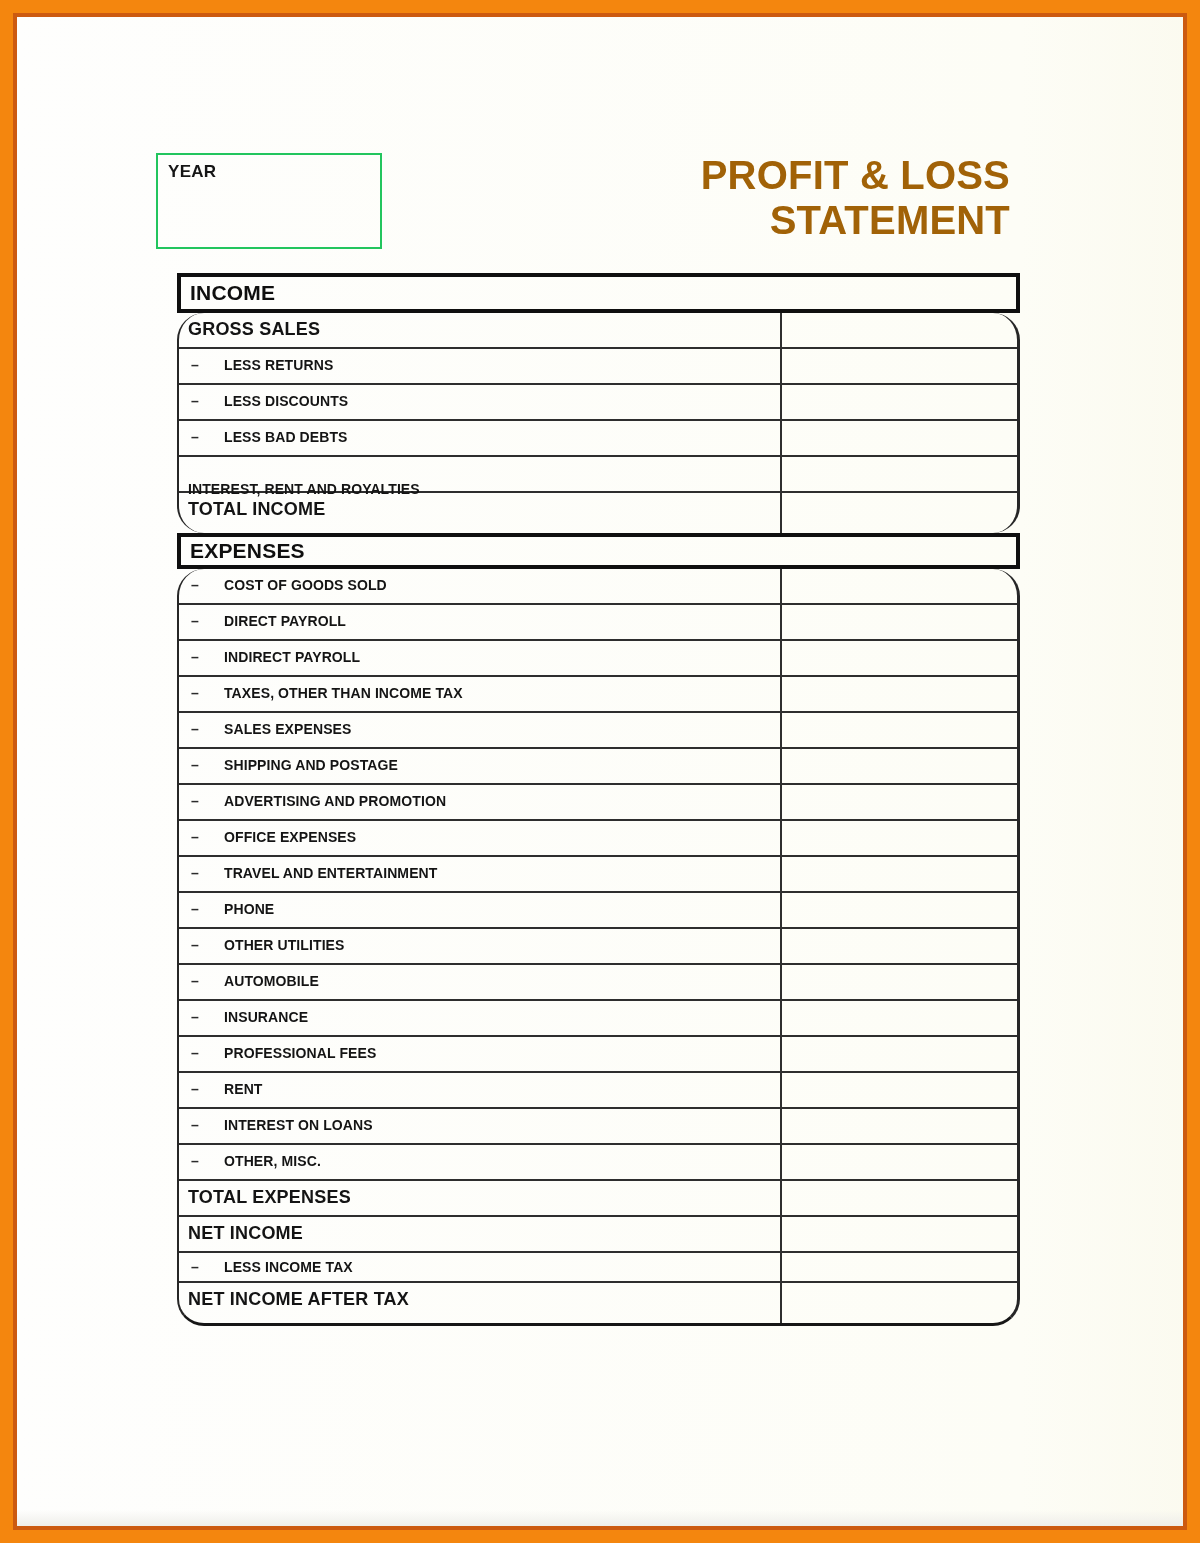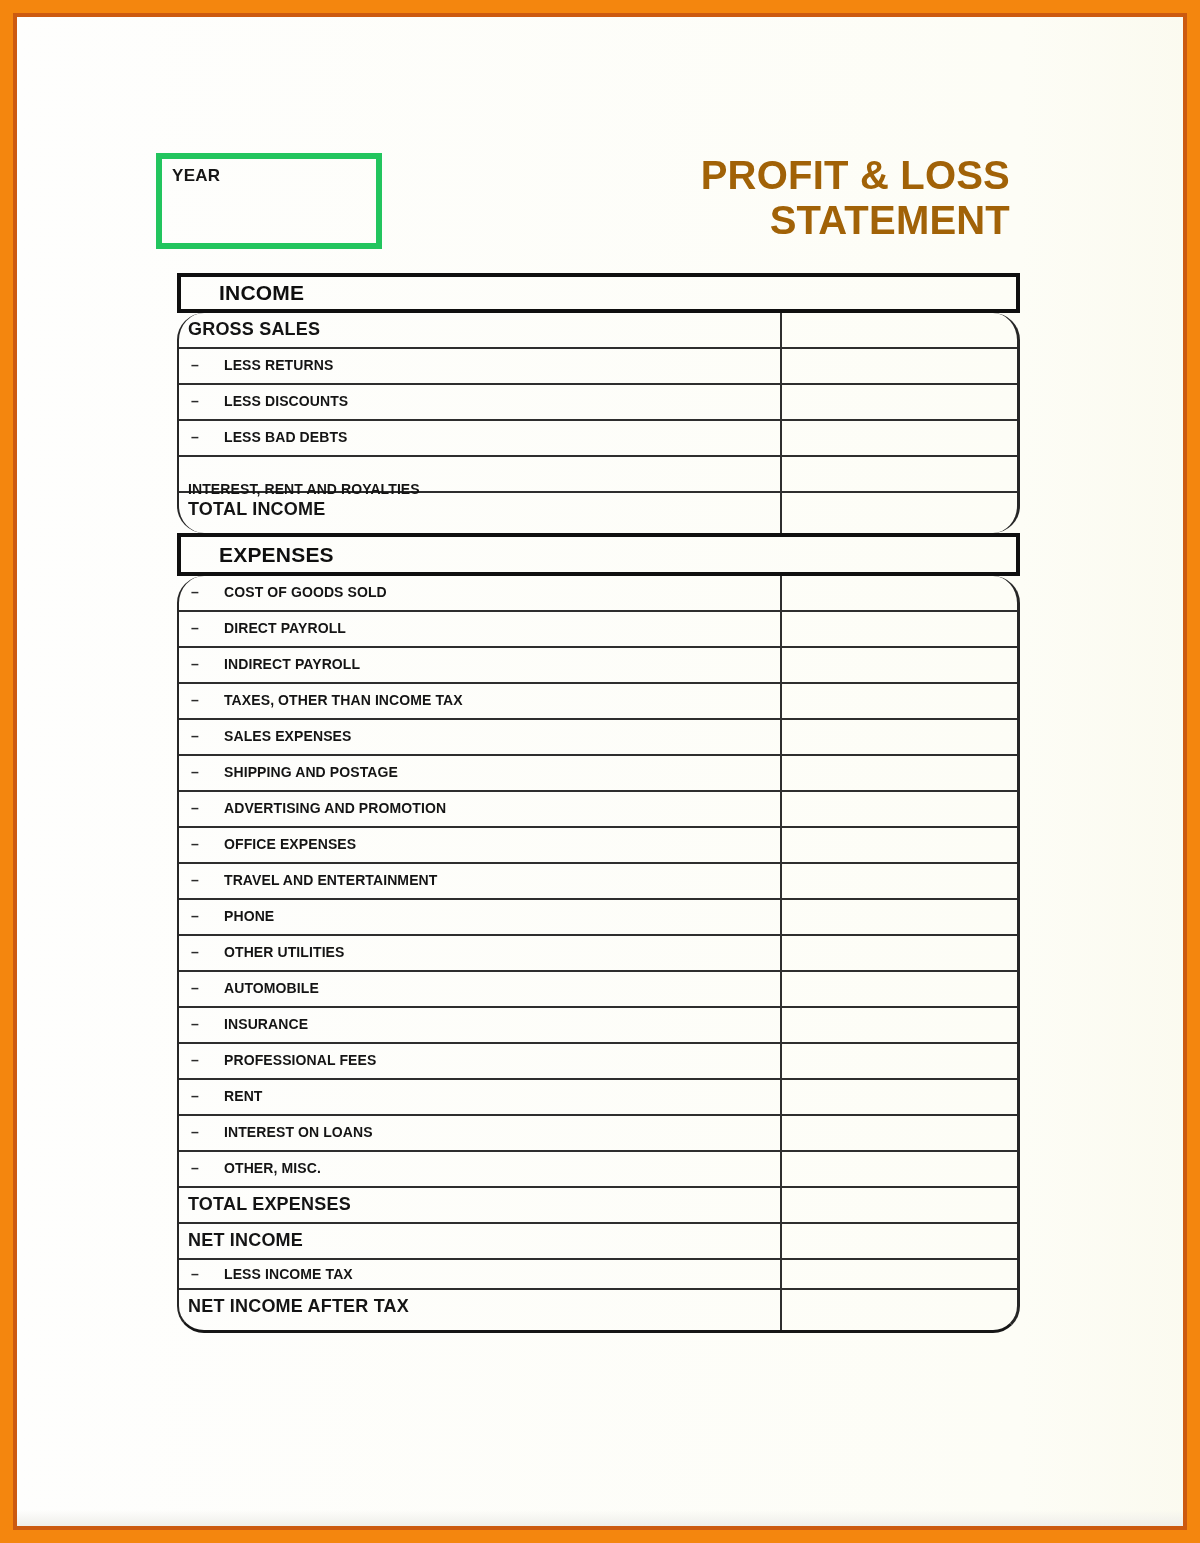--- a/index.html
+++ b/index.html
@@ -10,33 +10,33 @@
     -webkit-font-smoothing:antialiased;
   }
   
   .frame{position:absolute;inset:0;border:13px solid #f4860e;box-sizing:border-box;pointer-events:none;z-index:5;}
   .frame-inner{position:absolute;inset:13px;border:4px solid #cc5a10;box-sizing:border-box;pointer-events:none;z-index:5;}
   .bottom-shade{position:absolute;left:17px;right:17px;bottom:17px;height:16px;
     background:linear-gradient(180deg,rgba(239,238,234,0),#efeeea);z-index:1;}
 
   
   .year-box{position:absolute;left:156px;top:153px;width:226px;height:96px;
-    border:6px solid #22c55e;box-sizing:border-box;padding:7px 0 0 10px;z-index:2;}
+    border:2px solid #22c55e;box-sizing:border-box;padding:7px 0 0 10px;z-index:2;}
   .year-label{font-weight:bold;font-size:17px;color:#161616;letter-spacing:.3px;}
 
   
   .title{position:absolute;top:153px;right:190px;text-align:right;z-index:2;
     font-weight:bold;font-size:40px;line-height:45px;color:#a16207;letter-spacing:0.2px;}
 
   
   .statement{position:absolute;left:177px;top:273px;width:843px;z-index:2;}
   .section-header{box-sizing:border-box;height:40px;border:4px solid #0f0f0f;
     display:flex;align-items:center;padding-left:9px;}
-  .section-header.expenses{height:43px;}
-  .section-header-label{font-weight:bold;font-size:21px;color:#0f0f0f;letter-spacing:.2px;margin-left:29px;}
+  .section-header.expenses{height:36px;}
+  .section-header-label{font-weight:bold;font-size:21px;color:#0f0f0f;letter-spacing:.2px;}
 
   .rows-group{box-sizing:border-box;border-left:2px solid #262626;border-right:3px solid #262626;border-radius:27px;}
   .rows-group.with-bottom{border-bottom:3px solid #161616;}
   .row{box-sizing:border-box;height:36px;display:flex;border-bottom:2px solid #2e2e2e;}
   .rows-group .row:last-child{border-bottom:none;}
   .row.compact{height:30px;}
   .row.main:last-child{height:40px;}
 
   .cell-label{width:601px;box-sizing:border-box;display:flex;align-items:flex-start;
     color:#141414;font-weight:bold;}

